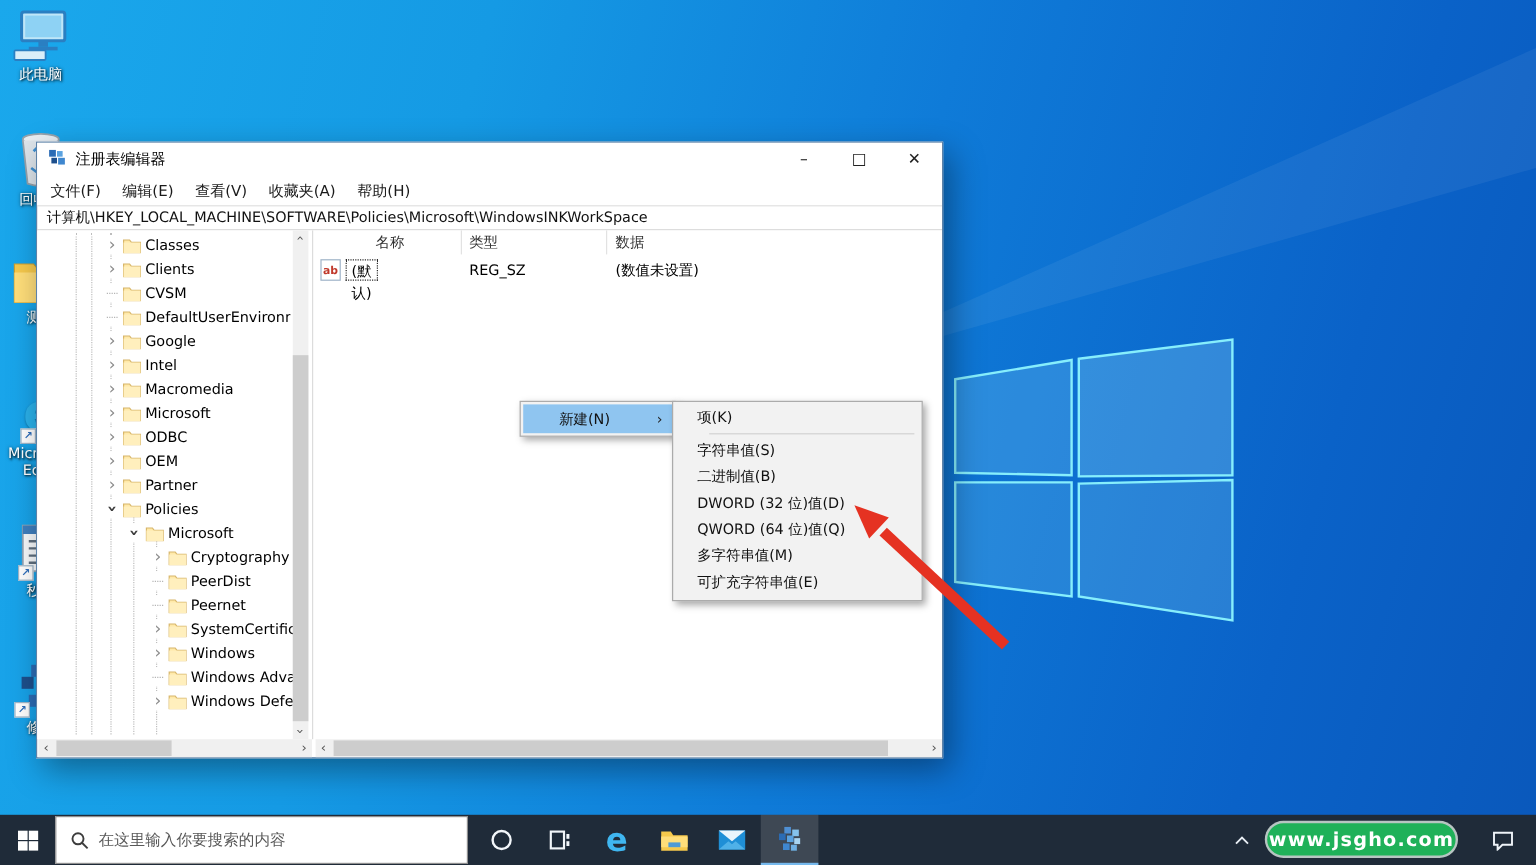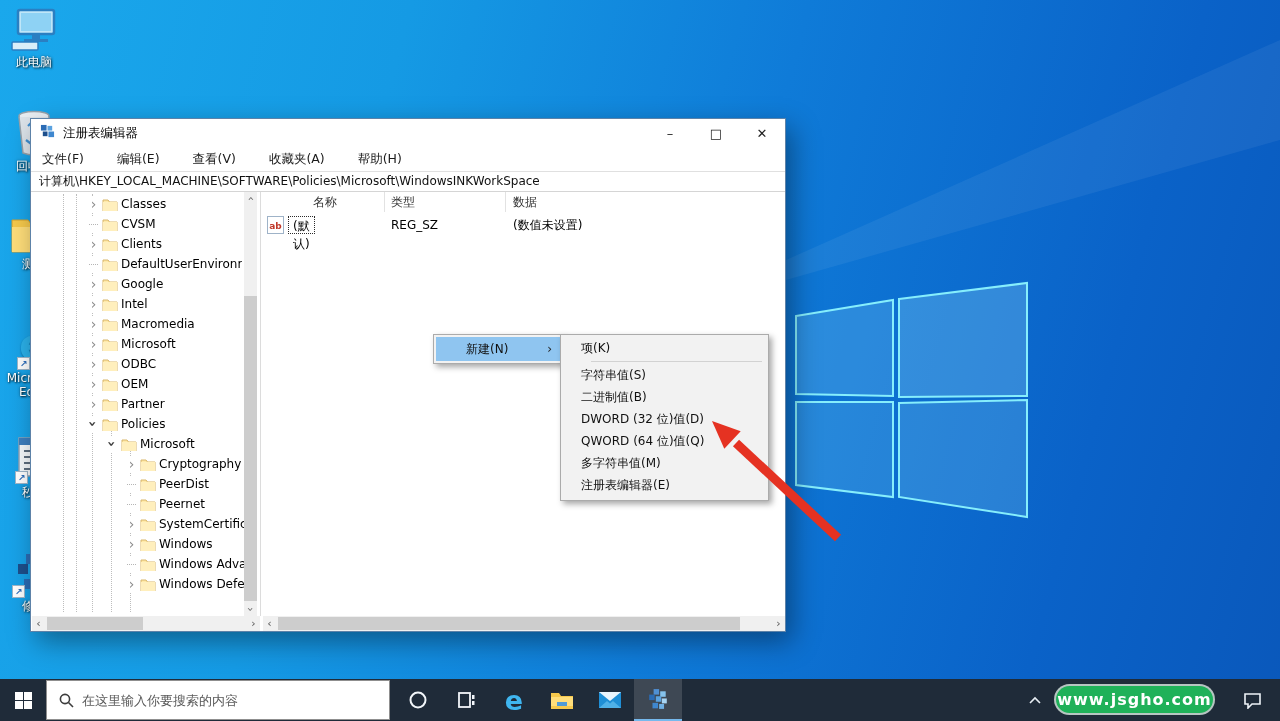--- a/index.html
+++ b/index.html
@@ -20,21 +20,21 @@
                  font-size:9px; color:#2f6fbc; font-weight:bold; }
 
   
   #regwin { position:absolute; left:30px; top:118px; width:756px; height:514px; background:#fff;
             border:1px solid #5d82a8; box-shadow:6px 10px 26px rgba(0,0,0,.38); z-index:10; font-size:12px; color:#000; }
   .titlebar { position:absolute; left:0; top:0; width:100%; height:28px; background:#fff; display:flex; align-items:center; }
   .titlebar .appico { margin:0 8px 0 9px; }
   .titlebar .ttl { font-size:12.5px; color:#000; }
   .caption-btns { position:absolute; right:0; top:0; height:28px; display:flex; }
   .cbtn { width:46px; height:28px; display:flex; align-items:center; justify-content:center; font-size:13px; color:#222; }
-  .menubar { position:absolute; left:0; top:28px; width:100%; height:24px; background:#fff; display:flex; align-items:center; padding-left:2px;gap:15px; }
+  .menubar { position:absolute; left:0; top:28px; width:100%; height:24px; background:#fff; display:flex; align-items:center; padding-left:2px; }
   .menubar span { padding:0 9px; font-size:12.5px; color:#1a1a1a; }
   .addrbar { position:absolute; left:0; top:52px; width:100%; height:21px; border-top:1px solid #e0e0e0; border-bottom:1px solid #d5d5d5;
              display:flex; align-items:center; padding-left:8px; font-size:12px; color:#111; }
   .wbody { position:absolute; left:0; top:73px; width:754px; height:424px; background:#fff; }
 
   
   .tree { position:absolute; left:0; top:2px; width:233px; height:420px; overflow:hidden; }
   .guide { position:absolute; width:0; border-left:1px dotted #bdbdbd; }
   .ti { position:relative; height:20px; line-height:20px; white-space:nowrap; display:flex; align-items:center; }
   .d0 { padding-left:56px; } .d1 { padding-left:75px; } .d2 { padding-left:94px; }
@@ -231,38 +231,38 @@
             <span class="exp c"></span>
             <span class="fwrap">
               <svg width="16" height="13" viewBox="0 0 16 13">
                 <path d="M1 2 h5 l1.5 2 H15 v9 H1 z" fill="#ffe9a8" stroke="#d8b66a"></path>
                 <path d="M1 4 h14 v9 H1 z" fill="#ffefbd"></path>
               </svg>
             </span>
             <span class="tl">Classes</span>
           </div>
         <div class="ti d0">
+            <span class="exp c"></span>
+            <span class="fwrap">
+              <svg width="16" height="13" viewBox="0 0 16 13">
+                <path d="M1 2 h5 l1.5 2 H15 v9 H1 z" fill="#ffe9a8" stroke="#d8b66a"></path>
+                <path d="M1 4 h14 v9 H1 z" fill="#ffefbd"></path>
+              </svg>
+            </span>
+            <span class="tl">Clients</span>
+          </div>
+        <div class="ti d0">
             <span class="exp n"></span>
             <span class="fwrap">
               <svg width="16" height="13" viewBox="0 0 16 13">
                 <path d="M1 2 h5 l1.5 2 H15 v9 H1 z" fill="#ffe9a8" stroke="#d8b66a"></path>
                 <path d="M1 4 h14 v9 H1 z" fill="#ffefbd"></path>
               </svg>
             </span>
             <span class="tl">CVSM</span>
-          </div>
-        <div class="ti d0">
-            <span class="exp c"></span>
-            <span class="fwrap">
-              <svg width="16" height="13" viewBox="0 0 16 13">
-                <path d="M1 2 h5 l1.5 2 H15 v9 H1 z" fill="#ffe9a8" stroke="#d8b66a"></path>
-                <path d="M1 4 h14 v9 H1 z" fill="#ffefbd"></path>
-              </svg>
-            </span>
-            <span class="tl">Clients</span>
           </div>
         <div class="ti d0">
             <span class="exp n"></span>
             <span class="fwrap">
               <svg width="16" height="13" viewBox="0 0 16 13">
                 <path d="M1 2 h5 l1.5 2 H15 v9 H1 z" fill="#ffe9a8" stroke="#d8b66a"></path>
                 <path d="M1 4 h14 v9 H1 z" fill="#ffefbd"></path>
               </svg>
             </span>
             <span class="tl">DefaultUserEnvironr</span>
@@ -476,21 +476,21 @@
   </div>
 
   <div class="cmenu" id="submenu">
     <div class="smi">项(K)</div>
     <div class="msep"></div>
     <div class="smi">字符串值(S)</div>
     <div class="smi">二进制值(B)</div>
     <div class="smi">DWORD (32 位)值(D)</div>
     <div class="smi">QWORD (64 位)值(Q)</div>
     <div class="smi">多字符串值(M)</div>
-    <div class="smi">注册表编辑器(E)</div>
+    <div class="smi">可扩充字符串值(E)</div>
   </div>
 
   <svg id="arrow" width="150" height="145" viewBox="0 0 150 145">
     <line x1="138" y1="133" x2="36" y2="38" stroke="#e53222" stroke-width="9"></line>
     <polygon points="12,16 40.7,26.2 24.3,43.8" fill="#e53222"></polygon>
   </svg>
 
   <div id="taskbar">
     <div class="tb-start">
       <svg width="17" height="17" viewBox="0 0 17 17">

